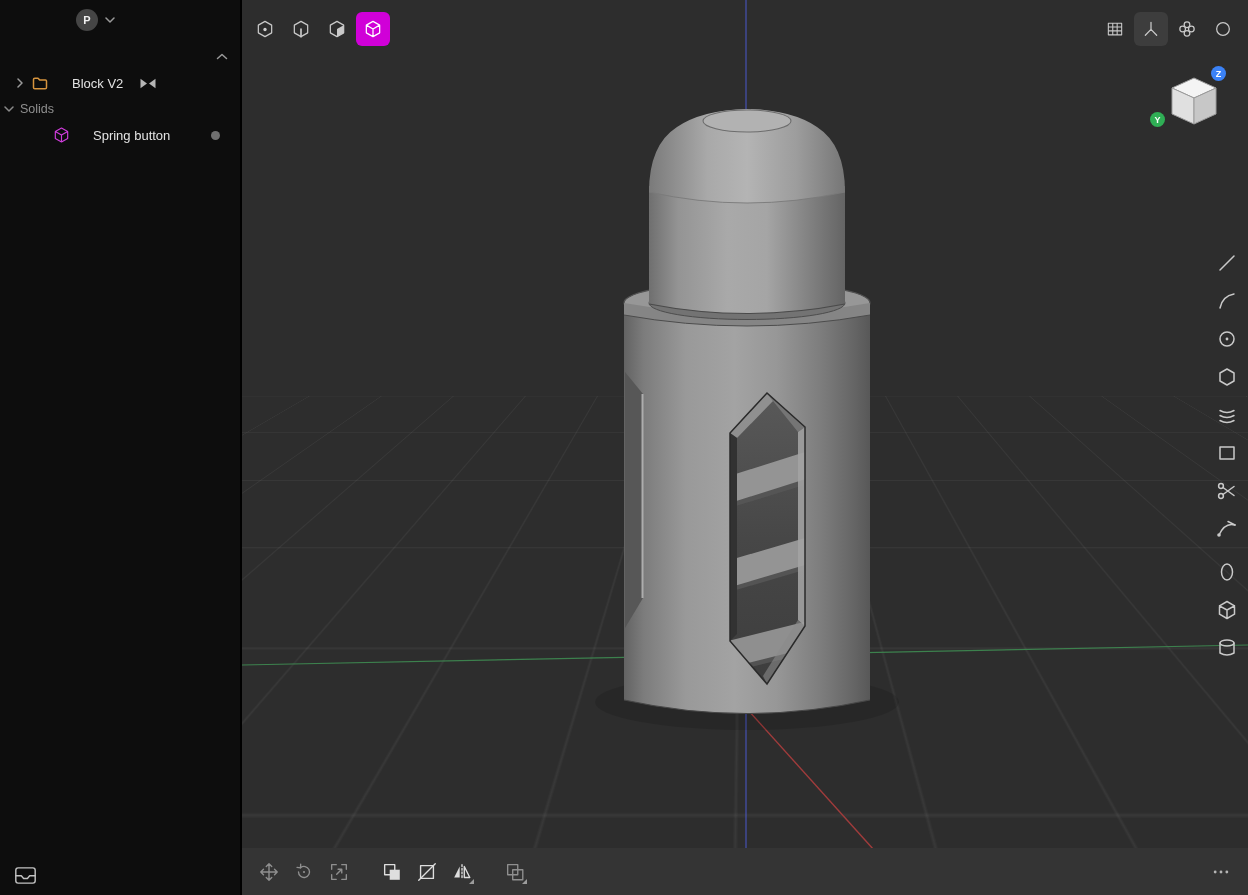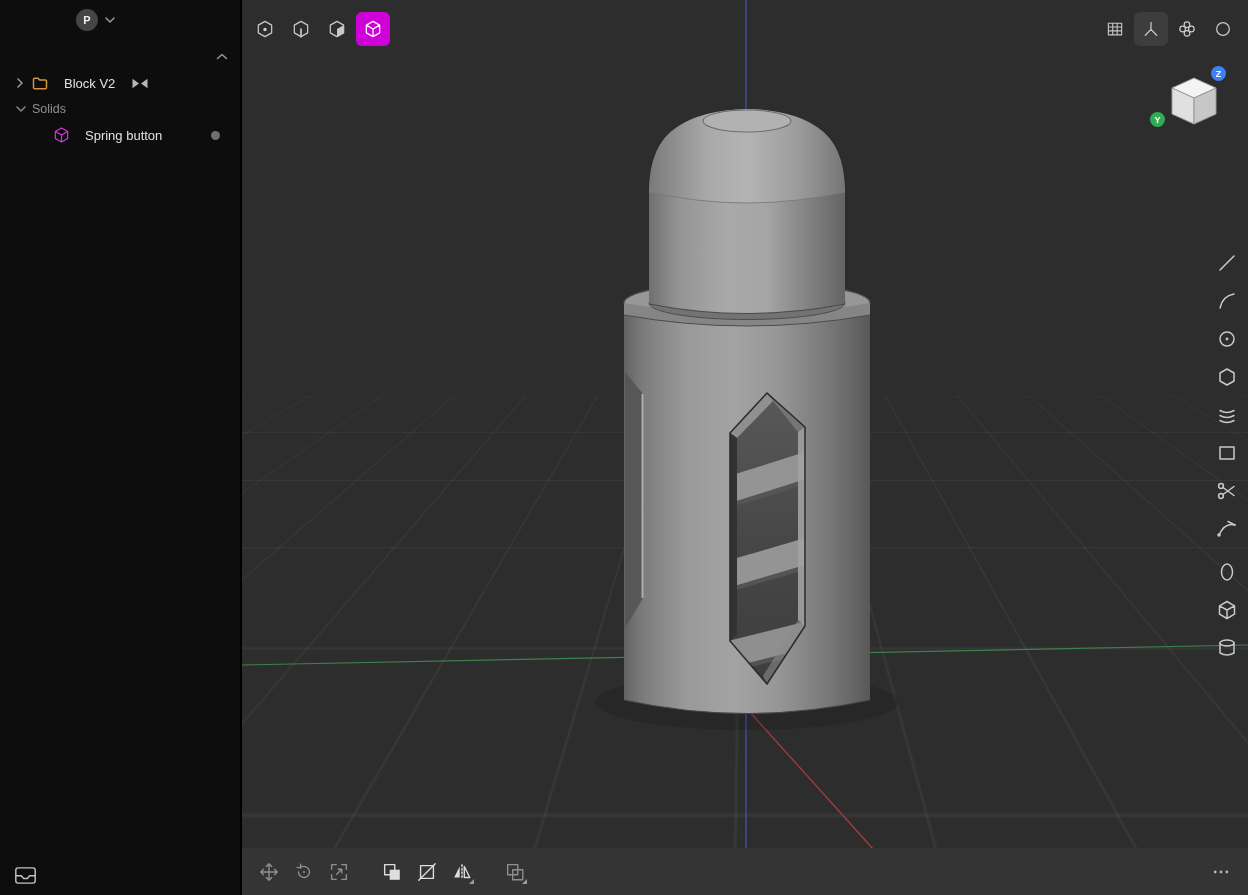--- a/index.html
+++ b/index.html
@@ -7,21 +7,21 @@
   #app{position:relative;width:1248px;height:895px}
 
   
   .sidebar{position:absolute;left:0;top:0;width:240px;height:895px;background:#0d0d0d;border-right:2px solid #000}
   .sb-head{position:absolute;top:9px;left:76px;display:flex;align-items:center;gap:7px}
   .avatar{width:22px;height:22px;border-radius:50%;background:#454545;color:#f0f0f0;font-size:11px;font-weight:bold;
           display:flex;align-items:center;justify-content:center}
   .sb-collapse{position:absolute;top:53px;right:12px}
   .tree{position:absolute;top:70px;left:0;right:0}
   .trow{display:flex;align-items:center;height:26px}
-  .trow .lbl{font-size:13px;color:#e2e2e2;margin-left:16px}
+  .trow .lbl{font-size:13px;color:#e2e2e2;margin-left:24px}
   .trow .lbl.muted{color:#8f8f8f;font-size:12.5px;margin-left:6px}
   .dot{width:9px;height:9px;border-radius:50%;background:#6f6f6f;margin-left:auto;margin-right:20px}
   .sb-footer{position:absolute;left:14px;bottom:10px}
   .icon{fill:none;stroke:#c9c9c9;stroke-width:1.5;stroke-linecap:round;stroke-linejoin:round;display:block}
   button{border:none;background:transparent;padding:0;margin:0;cursor:pointer}
 
   
   .viewport{position:absolute;left:242px;top:0;width:1006px;height:895px;background:#2d2d2d;overflow:hidden}
   .gridwrap{position:absolute;inset:0;overflow:hidden}
   .grid3d{position:absolute;left:50%;top:396px;width:2600px;height:1700px;margin-left:-1300px;
@@ -86,21 +86,21 @@
         <svg class="icon" width="16" height="16" viewBox="0 0 16 16" style="margin-left:9px">
           <path d="M1.5 4.6 q0-1.3 1.3-1.3 h3.2 l1.6 1.6 h5.8 q1.1 0 1.1 1.1 v6.4 q0 1.3-1.3 1.3 H2.8 q-1.3 0-1.3-1.3 Z" stroke="#d6943e"></path>
           </svg>
         <span class="lbl">Block V2</span>
         <svg width="18" height="13" viewBox="0 0 18 13" style="margin-left:16px">
           <path d="M1.5 1.8 L8 6.5 L1.5 11.2 Z" fill="#b5b5b5"></path>
           <path d="M16.5 1.8 L10 6.5 L16.5 11.2 Z" fill="#b5b5b5"></path>
           </svg>
       </div>
 
-      <div class="trow" style="padding-left:16px">
+      <div class="trow" style="padding-left:4px">
         <svg class="icon" width="10" height="6" viewBox="0 0 10 6">
           <path d="M1 1 L5 5 L9 1" stroke="#8a8a8a"></path>
           </svg>
         <span class="lbl muted">Solids</span>
       </div>
 
       <div class="trow" style="padding-left:54px">
         <svg class="icon" width="15" height="16" viewBox="0 0 20 22">
           <path d="M10 1.5 L18.5 6.2 V15.8 L10 20.5 L1.5 15.8 V6.2 Z M10 11 L10 20.5 M10 11 L18.5 6.2 M10 11 L1.5 6.2" stroke="#cf3ddb" stroke-width="1.6"></path>
           </svg>

